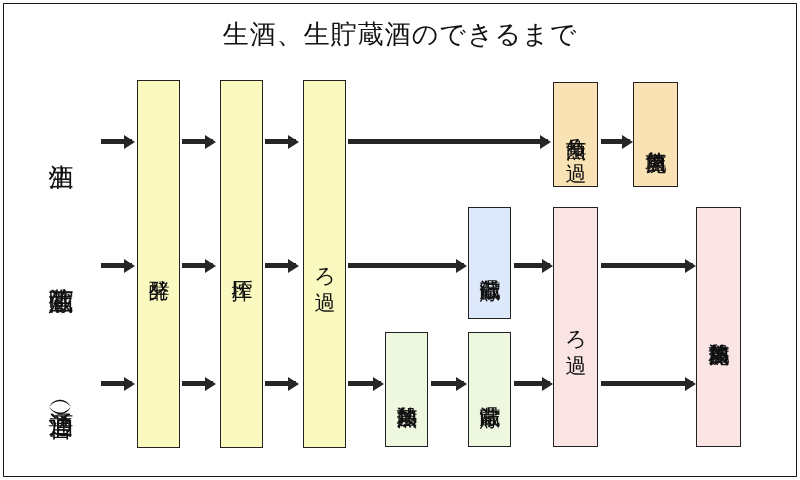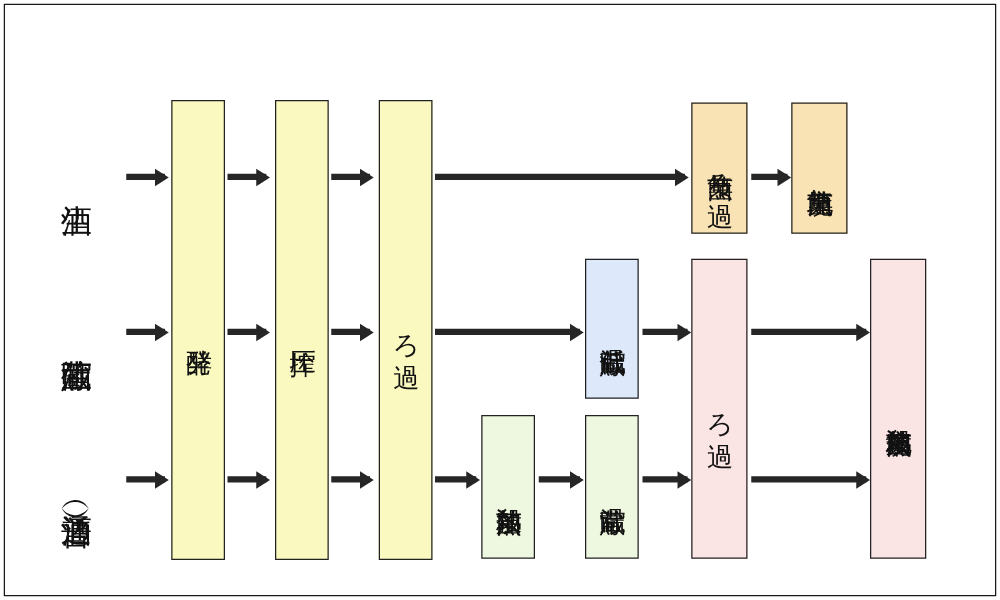--- a/index.html
+++ b/index.html
@@ -83,20 +83,21 @@
     border-top:7px solid transparent;
     border-bottom:7px solid transparent;
   }
 </style>
 </head>
 <body>
 
 <div id="canvas">
   <div class="frame"></div>
 
+  <div class="title">生酒、生貯蔵酒のできるまで</div>
 
   <div class="rowlabel" style="left:48px;top:112px;height:64px;">生酒</div>
   <div class="rowlabel" style="left:48px;top:213px;height:110px;">生貯蔵酒</div>
   <div class="rowlabel" style="left:48px;top:325px;height:133px;">（普通酒）</div>
 
   <div class="arrow" style="left:101px;top:139px;width:31px;"></div>
   <div class="arrow" style="left:101px;top:263px;width:31px;"></div>
   <div class="arrow" style="left:101px;top:381px;width:31px;"></div>
 
   <div class="box fill-yellow" style="left:137px;top:80px;width:43px;height:368px;">

